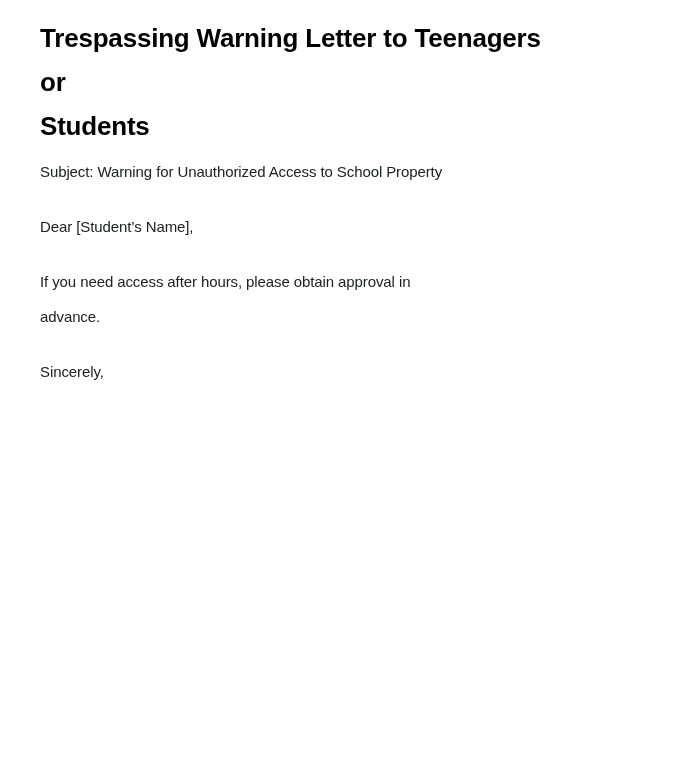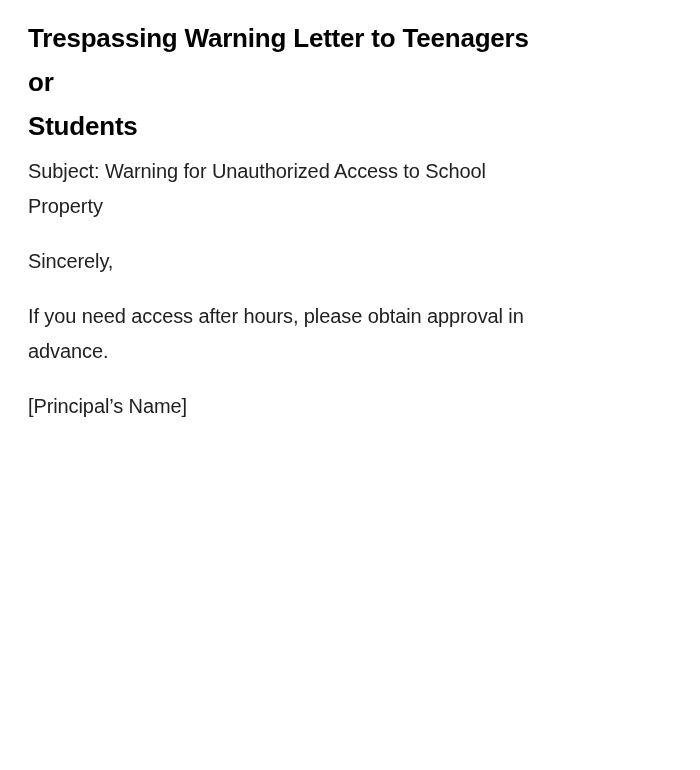--- a/index.html
+++ b/index.html
@@ -10,52 +10,52 @@
   body {
     width: 700px;
     height: 770px;
     overflow: hidden;
     font-family: "Liberation Sans", sans-serif;
     -webkit-font-smoothing: antialiased;
   }
   .doc {
     box-sizing: border-box;
     width: 592px;
-    padding: 16px 40px 0 28px;
+    padding: 16px 40px 0 40px;
   }
   .doc-title {
     margin: 0 0 6px 0;
     font-size: 26px;
     line-height: 44px;
     font-weight: 700;
     color: #000000;
     letter-spacing: -0.2px;
     white-space: pre-line;
   }
   .doc-par {
     margin: 0 0 20px 0;
-    font-size: 20px;
+    font-size: 15px;
     line-height: 35px;
     font-weight: 400;
     color: #202122;
     letter-spacing: -0.1px;
     white-space: pre-line;
   }
 </style>
 </head>
 <body>
 
 <main class="doc">
   <h1 class="doc-title">Trespassing Warning Letter to Teenagers or
 Students</h1>
 
   <p class="doc-par">Subject: Warning for Unauthorized Access to School Property</p>
 
+  <p class="doc-par">Dear [Student’s Name],</p>
 
 
-
-  <p class="doc-par">Sincerely,</p>
 
   <p class="doc-par">If you need access after hours, please obtain approval in
 advance.</p>
 
-  <p class="doc-par">[Principal’s Name]</p>
+  <p class="doc-par">Sincerely,</p>
+
 </main>
 
 </body></html>

